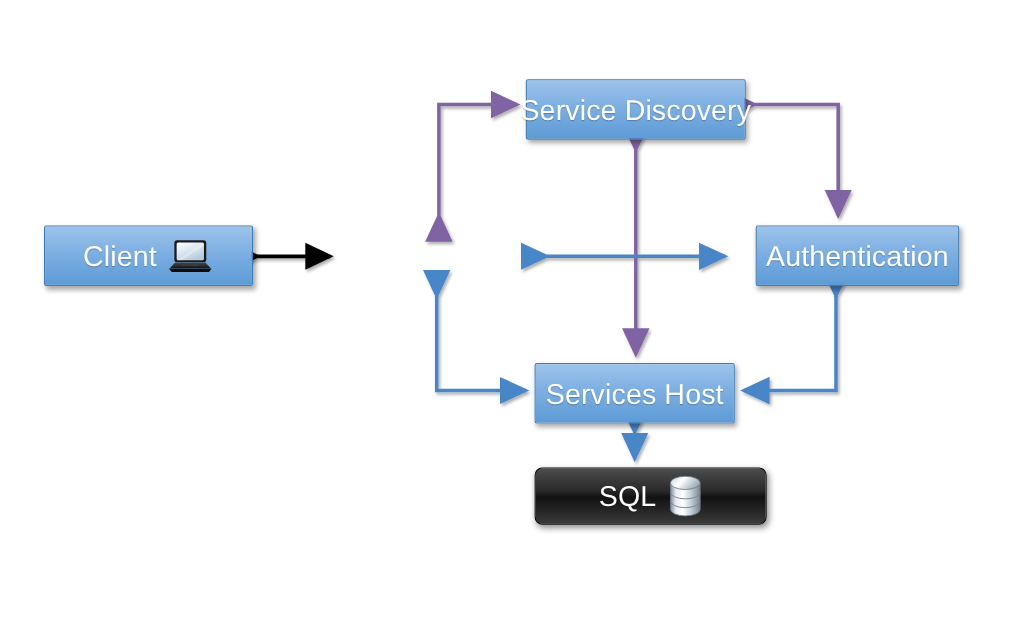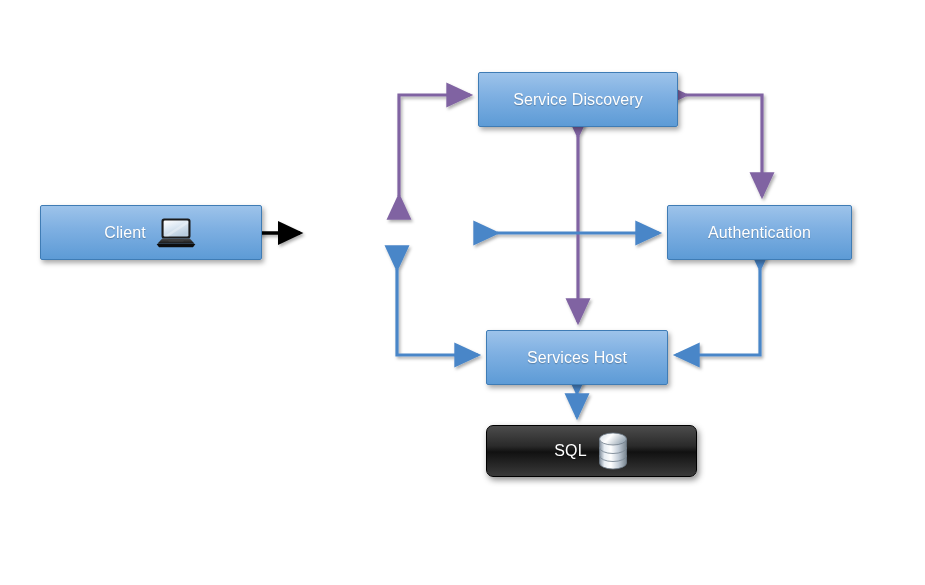--- a/index.html
+++ b/index.html
@@ -13,44 +13,44 @@
   .node{
     position:absolute;
     box-sizing:border-box;
     display:flex;align-items:center;justify-content:center;
     gap:10px;
     color:#ffffff;
     white-space:nowrap;
     z-index:5;
   }
   .node .label{
-    font-size:16px;
+    font-size:26px;
     font-weight:400;
     letter-spacing:.1px;
     line-height:1;
     text-shadow:0 1px 1px rgba(0,0,0,.25);
   }
   .node.blue{
     background:linear-gradient(to bottom,#9dc3ea 0%,#7fb0e2 42%,#5d9bd6 100%);
     border:1px solid #3f7cb5;
     border-radius:2px;
     box-shadow:2px 3px 5px rgba(0,0,0,.34);
   }
   .node.dark{
     background:linear-gradient(to bottom,#4c4c4c 0%,#2a2a2a 40%,#111111 52%,#3a3a3a 100%);
     border:1px solid #000000;
     border-radius:7px;
     box-shadow:2px 3px 6px rgba(0,0,0,.45);
   }
 
   
-  #node-client          {left:40px; top:205px; width:222px;height:55px;}
+  #node-client          {left:40px; top:205px; width:190px;height:55px;}
   #node-case-api        {left:306px;top:205px;width:182px;height:55px;}
   #node-service-discovery{left:478px;top:72px; width:200px;height:55px;}
-  #node-authentication  {left:667px;top:205px;width:185px;height:55px;}
+  #node-authentication  {left:687px;top:205px;width:185px;height:55px;}
   #node-services-host   {left:486px;top:330px;width:182px;height:55px;}
   #node-sql             {left:486px;top:425px;width:211px;height:52px;}
 
   .icon{display:inline-block;flex:0 0 auto;line-height:0;}
 </style>
 </head>
 <body>
 
 <div id="stage">
 

